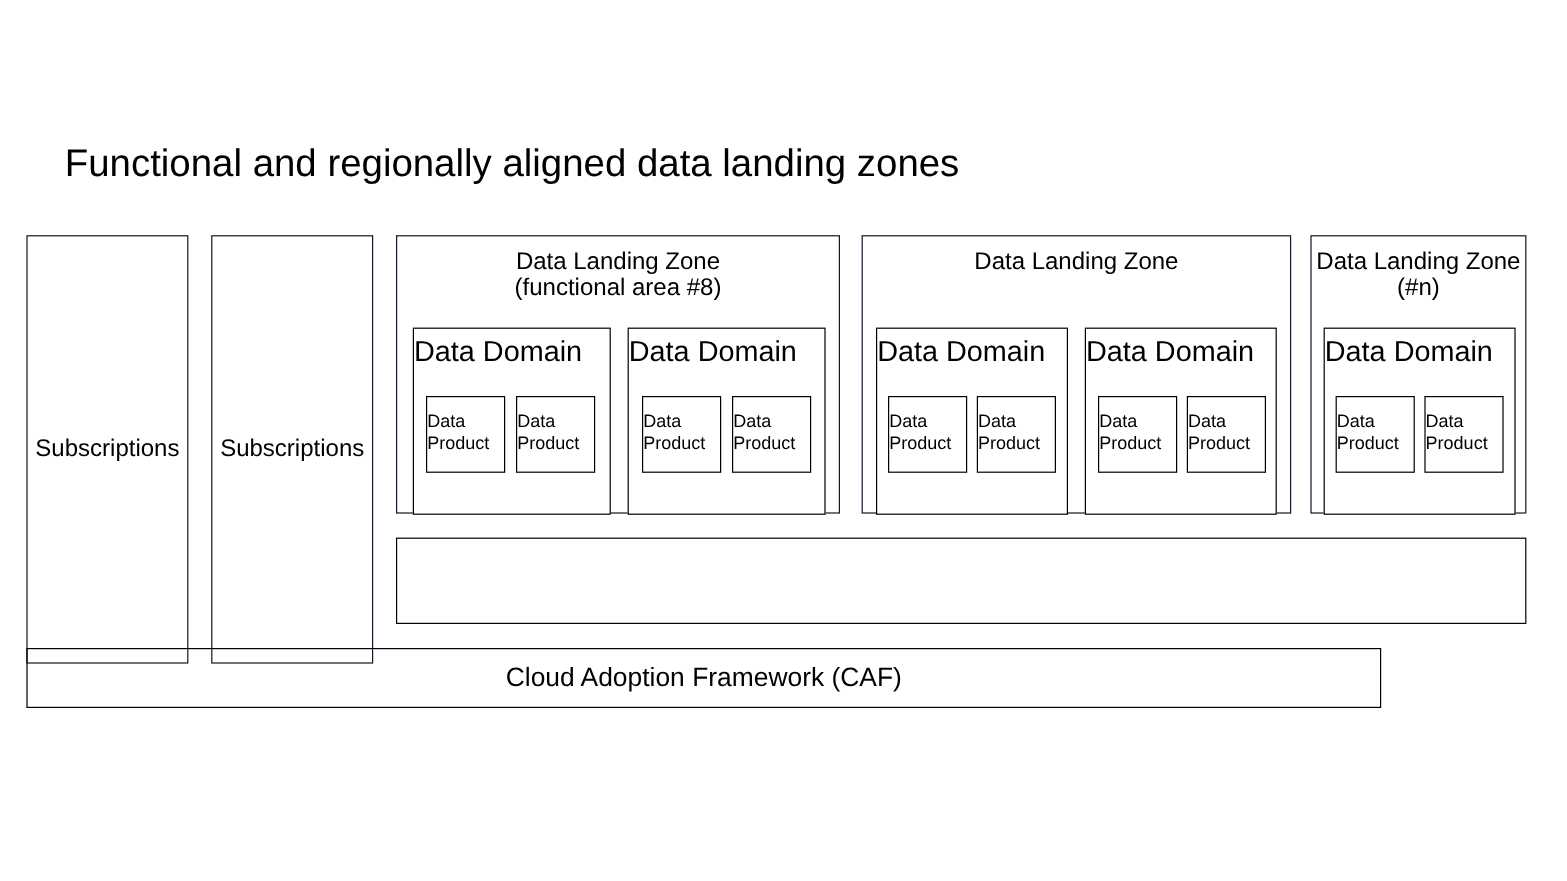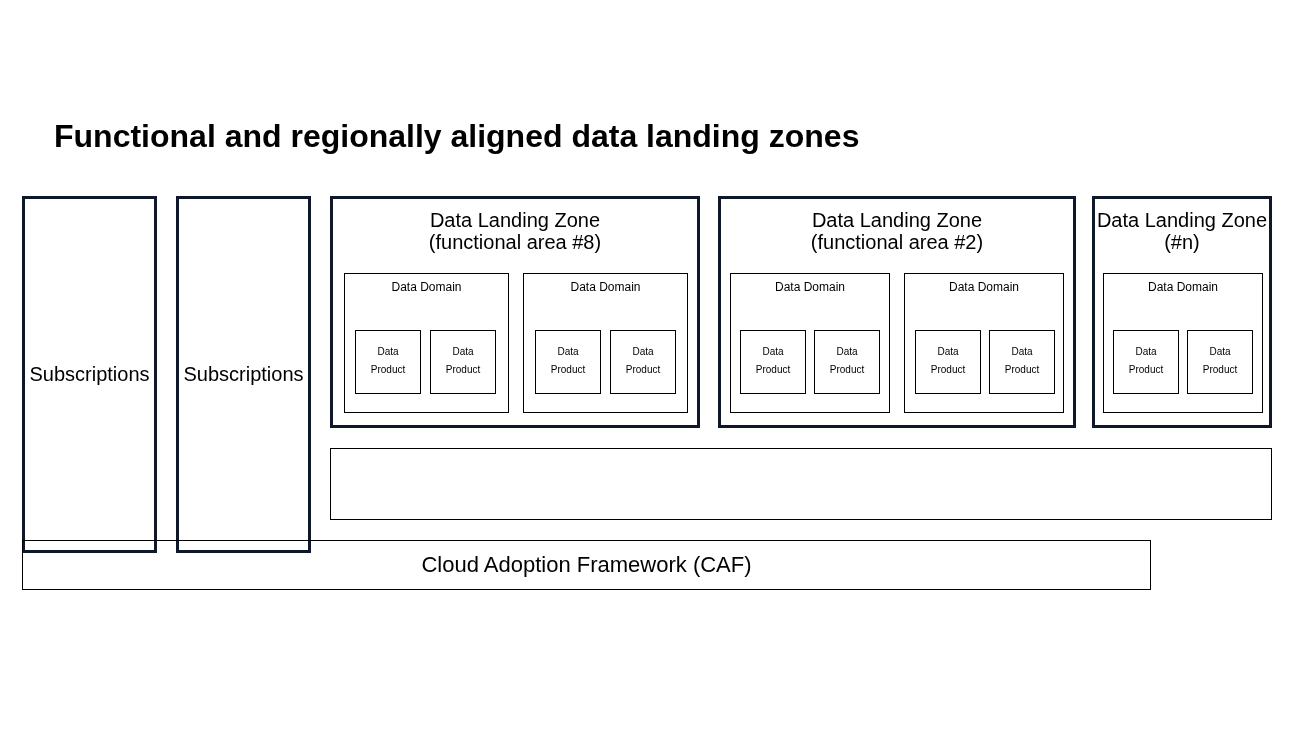--- a/index.html
+++ b/index.html
@@ -11,25 +11,25 @@
     background: #ffffff;
     font-family: "Segoe UI", Arial, sans-serif;
     color: #000;
     position: relative;
   }
   .title {
     position: absolute;
     left: 54px;
     top: 118px;
     font-size: 32px;
-    font-weight: 700;
+    font-weight: 400;
   }
   .box {
     position: absolute;
-    border: 3px solid #0f172a;
+    border: 1px solid #0f172a;
     background: #fff;
     text-align: center;
     font-size: 20px;
   }
   .subsc {
     top: 196px;
     height: 357px;
     display: flex;
     align-items: center;
     justify-content: center;
@@ -38,34 +38,32 @@
     top: 196px;
     height: 232px;
     padding-top: 10px;
   }
   .dlz .zt1 { font-size: 20px; line-height: 22px; }
   .dlz .zt2 { font-size: 20px; line-height: 22px; }
   .domain {
     position: absolute;
     border: 1px solid #000;
     background: #fff;
-    text-align: center;
     top: 273px;
-    height: 140px;
+    height: 156px;
     padding-top: 6px;
-    font-size: 12px;
+    font-size: 24px;
   }
   .product {
     position: absolute;
     border: 1px solid #000;
     background: #fff;
-    text-align: center;
     top: 330px;
     height: 64px;
-    font-size: 10px;
+    font-size: 15px;
     line-height: 18px;
     padding-top: 12px;
   }
   .dmlz {
     position: absolute;
     border: 1px solid #000;
     left: 330px;
     width: 942px;
     top: 448px;
     height: 72px;
@@ -123,21 +121,20 @@
   <div>Data</div>
   <div>Product</div>
 </div>
 <div class="product" style="left:610px;width:66px;">
   <div>Data</div>
   <div>Product</div>
 </div>
 
 <div class="box dlz" style="left:718px;width:358px;">
   <div class="zt1">Data Landing Zone</div>
-  <div class="zt2">(functional area #2)</div>
 </div>
 
 <div class="domain" style="left:730px;width:160px;">
   <span>Data Domain</span>
 </div>
 <div class="domain" style="left:904px;width:160px;">
   <span>Data Domain</span>
 </div>
 
 <div class="product" style="left:740px;width:66px;">

